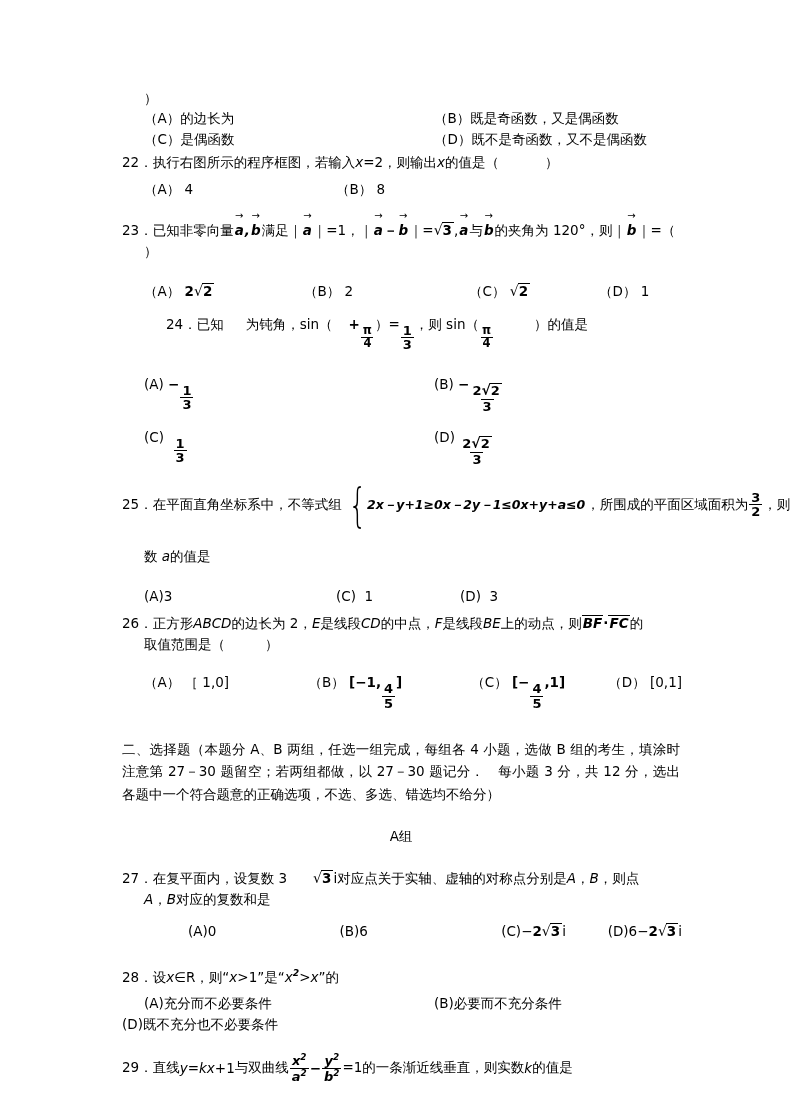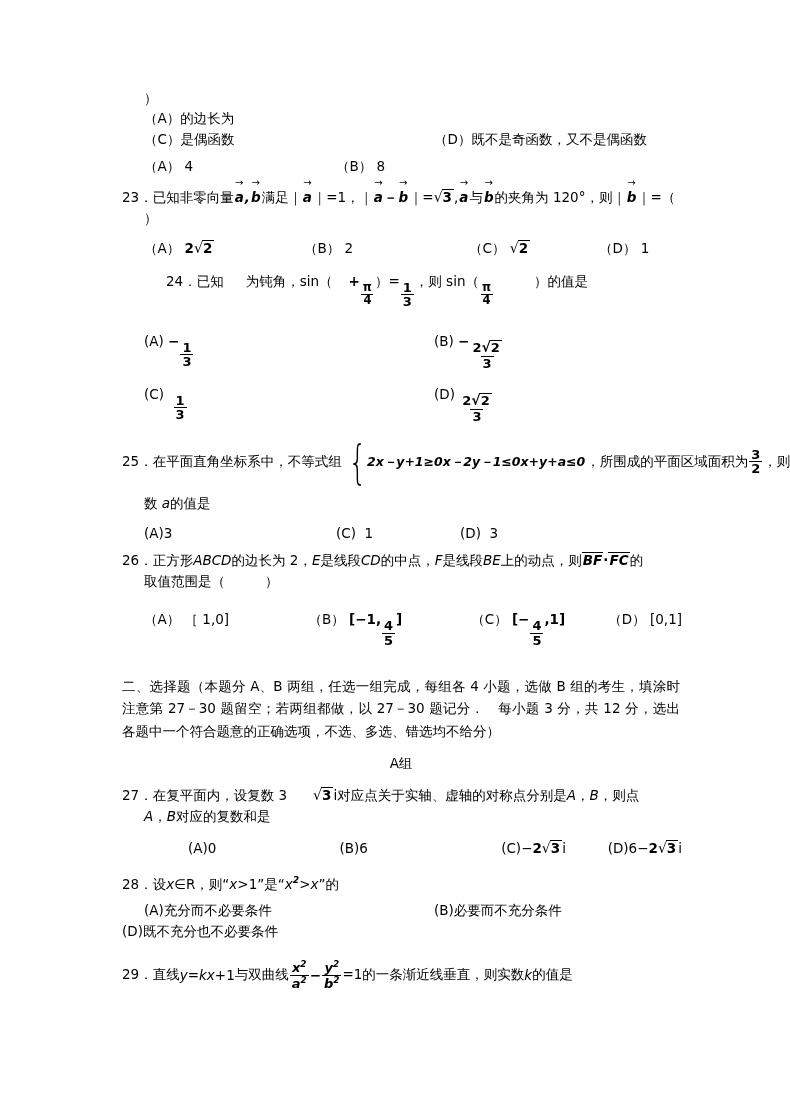--- a/index.html
+++ b/index.html
@@ -156,45 +156,49 @@
 
   .para {
     font-size: 13.5px;
     line-height: 22.5px;
     text-align: justify;
     width: 558px;
   }
   .center { text-align: center; }
   .mt6 { margin-top: 6px; }
   .mt8 { margin-top: 8px; }
-  .mt10 { margin-top: 10px; }
+  .mt10 { margin-top: 20px; }
   .mt12 { margin-top: 12px; margin-left: 44px; }
   .mt14 { margin-top: 14px; }
   .mt18 { margin-top: 18px; }
   .mt22 { margin-top: 22px; }
   .mt28 { margin-top: 28px; }
 
   .row-flex { display: flex; align-items: center; white-space: nowrap; font-size: 13.5px; }
   .gap { display: inline-block; }
 </style>
 </head>
 <body>
 
 <div class="page">
   <div class="content">
 
     <div class="line indent">）</div>
     <div class="opts">
       <span class="w3-a indent">（A）的边长为</span>
+      <span>（B）既是奇函数，又是偶函数</span>
     </div>
     <div class="opts">
       <span class="w3-a indent">（C）是偶函数</span>
       <span>（D）既不是奇函数，又不是偶函数</span>
     </div>
 
+    <div class="qline">
+      <span>22．</span><span>执行右图所示的程序框图，若输入</span><span class="mi">x</span><span>=2，则输出</span><span class="mi">x</span><span>的值是（</span><span class="gap" style="width:46px"></span><span>）</span>
+    </div>
     <div class="opts mt6">
       <span class="w-a indent"><span>（A）</span>&nbsp;<span>4</span></span>
       <span><span>（B）</span>&nbsp;<span>8</span></span>
     </div>
 
     <div class="qline mt10">
       <span>23．</span><span>已知非零向量</span><span class="vec">a</span><span class="bi">,</span><span class="vec">b</span><span>满足｜</span><span class="vec">a</span><span>｜=1，｜</span><span class="vec">a</span><span class="mb">－</span><span class="vec">b</span><span>｜=</span><span class="radsym">√</span><span class="sqrt mb">3</span><span>,</span><span class="vec">a</span><span>与</span><span class="vec">b</span><span>的夹角为 120°，则｜</span><span class="vec">b</span><span>｜=（</span>
     </div>
     <div class="line indent">）</div>
     <div class="opts mt10">

